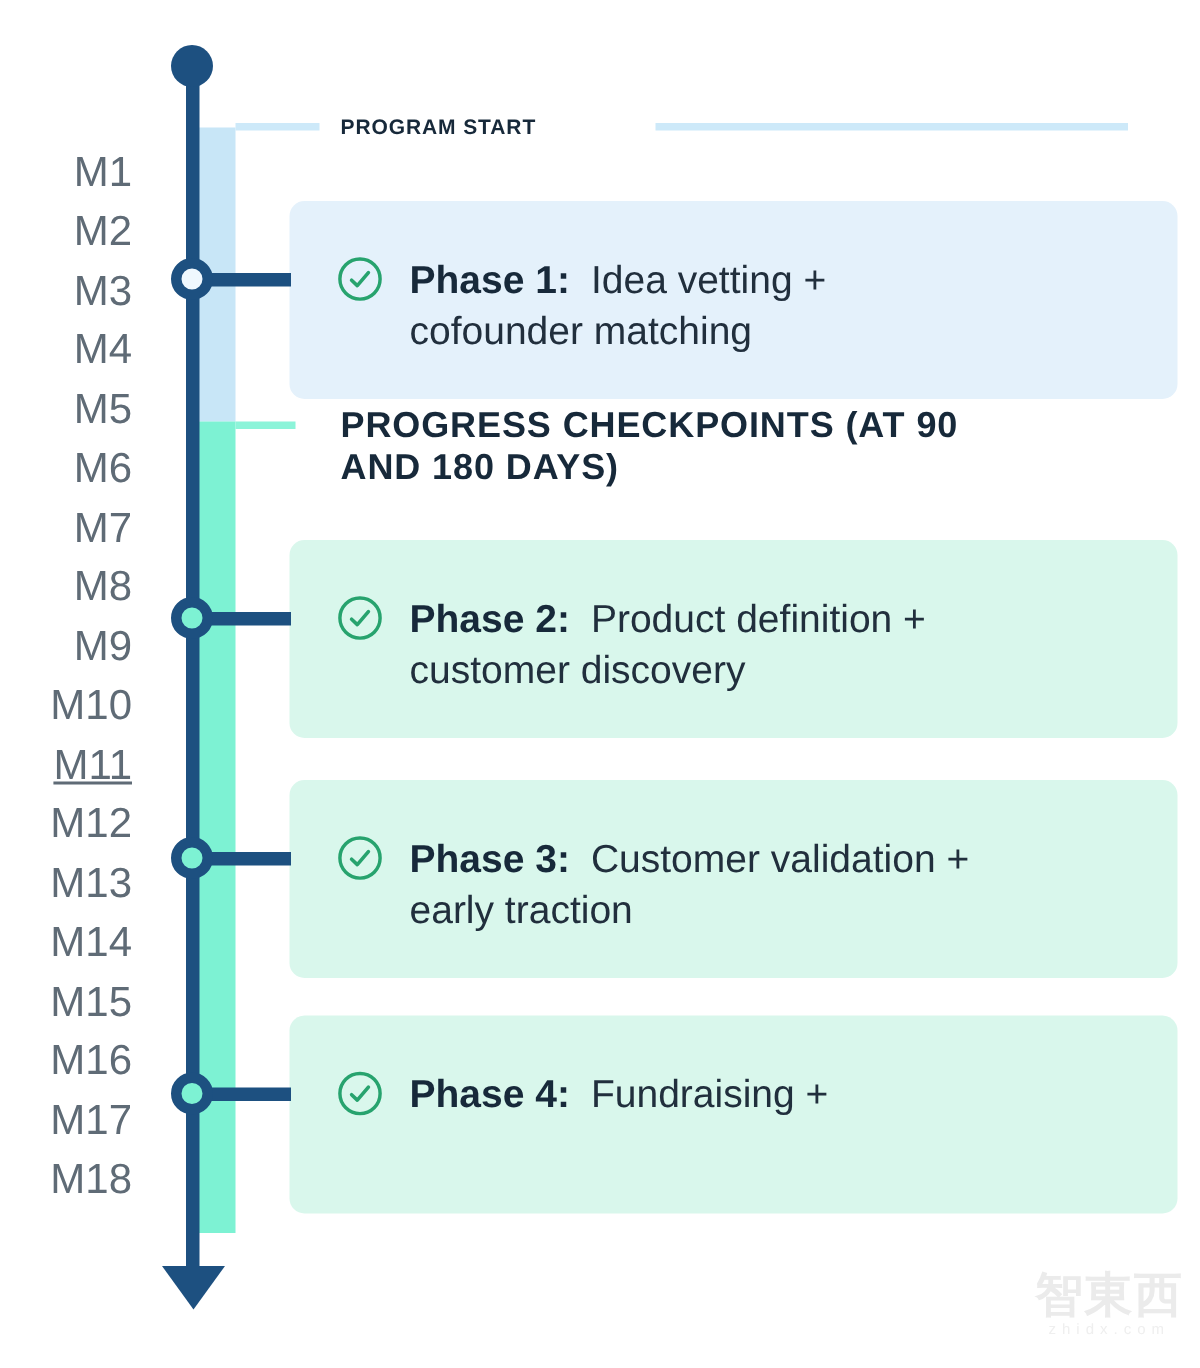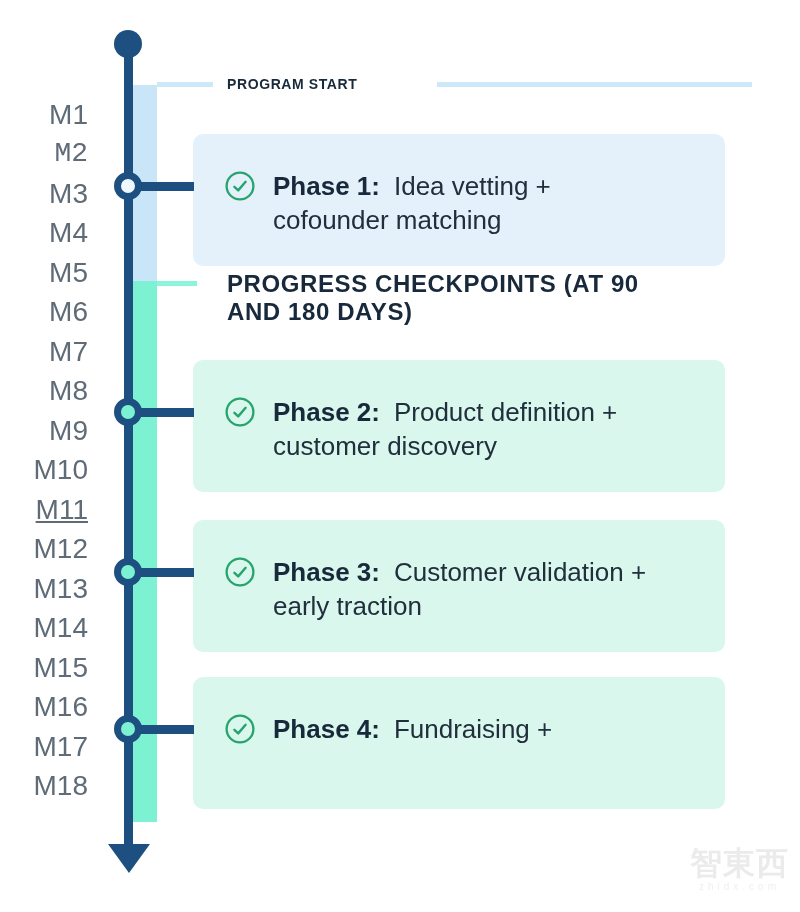--- a/index.html
+++ b/index.html
@@ -42,21 +42,21 @@
   
   .rule-blue { position: absolute; height: 5px; background: #CDE9F9; }
   .rule-teal { position: absolute; height: 5px; background: #8CF4D9; }
   .section-heading {
     position: absolute; left: 227px;
     font-size: 14px; font-weight: 700; letter-spacing: 0.6px;
     color: #17293A; line-height: 28px;
   }
   
   .phase-box {
-    position: absolute; left: 193px; width: 532px; height: 132px;
+    position: absolute; left: 193px; width: 592px; height: 132px;
     border-radius: 10px;
   }
   .phase-box.theme-blue { background: #E4F1FB; }
   .phase-box.theme-green { background: #D9F7EC; }
   .check-wrap { position: absolute; left: 32px; top: 37px; width: 30px; height: 30px; }
   .phase-text {
     position: absolute; left: 80px; top: 35px; width: 430px;
     font-size: 26px; line-height: 34px; color: #212F3D; font-weight: 400;
   }
   .phase-label { font-weight: 700; color: #17293A; margin-right: 14px; }
@@ -81,21 +81,21 @@
 
   <div class="rule-blue" style="left:157px; top:82px; width:56px;"></div>
   <div class="rule-blue" style="left:437px; top:82px; width:315px;"></div>
   <div class="section-heading" style="top:70px; width:320px;">PROGRAM START</div>
 
   <div class="rule-teal" style="left:157px; top:281px; width:40px;"></div>
   <div class="section-heading" style="top:270px; width:450px; font-size:24px;">PROGRESS CHECKPOINTS (AT 90 AND 180 DAYS)</div>
 
   <div id="months-holder">
       <div class="month" style="top: 102px;">M1</div>
-      <div class="month" style="top: 141.47px; font-family: Liberation Mono, monospace;">M2</div>
+      <div class="month" style="top: 141.47px;">M2</div>
       <div class="month" style="top: 180.94px;">M3</div>
       <div class="month" style="top: 220.41px;">M4</div>
       <div class="month" style="top: 259.88px;">M5</div>
       <div class="month" style="top: 299.35px;">M6</div>
       <div class="month" style="top: 338.82px;">M7</div>
       <div class="month" style="top: 378.29px;">M8</div>
       <div class="month" style="top: 417.76px;">M9</div>
       <div class="month" style="top: 457.23px;">M10</div>
       <div class="month" style="top: 496.7px; text-decoration: underline;">M11</div>
       <div class="month" style="top: 536.17px;">M12</div>

